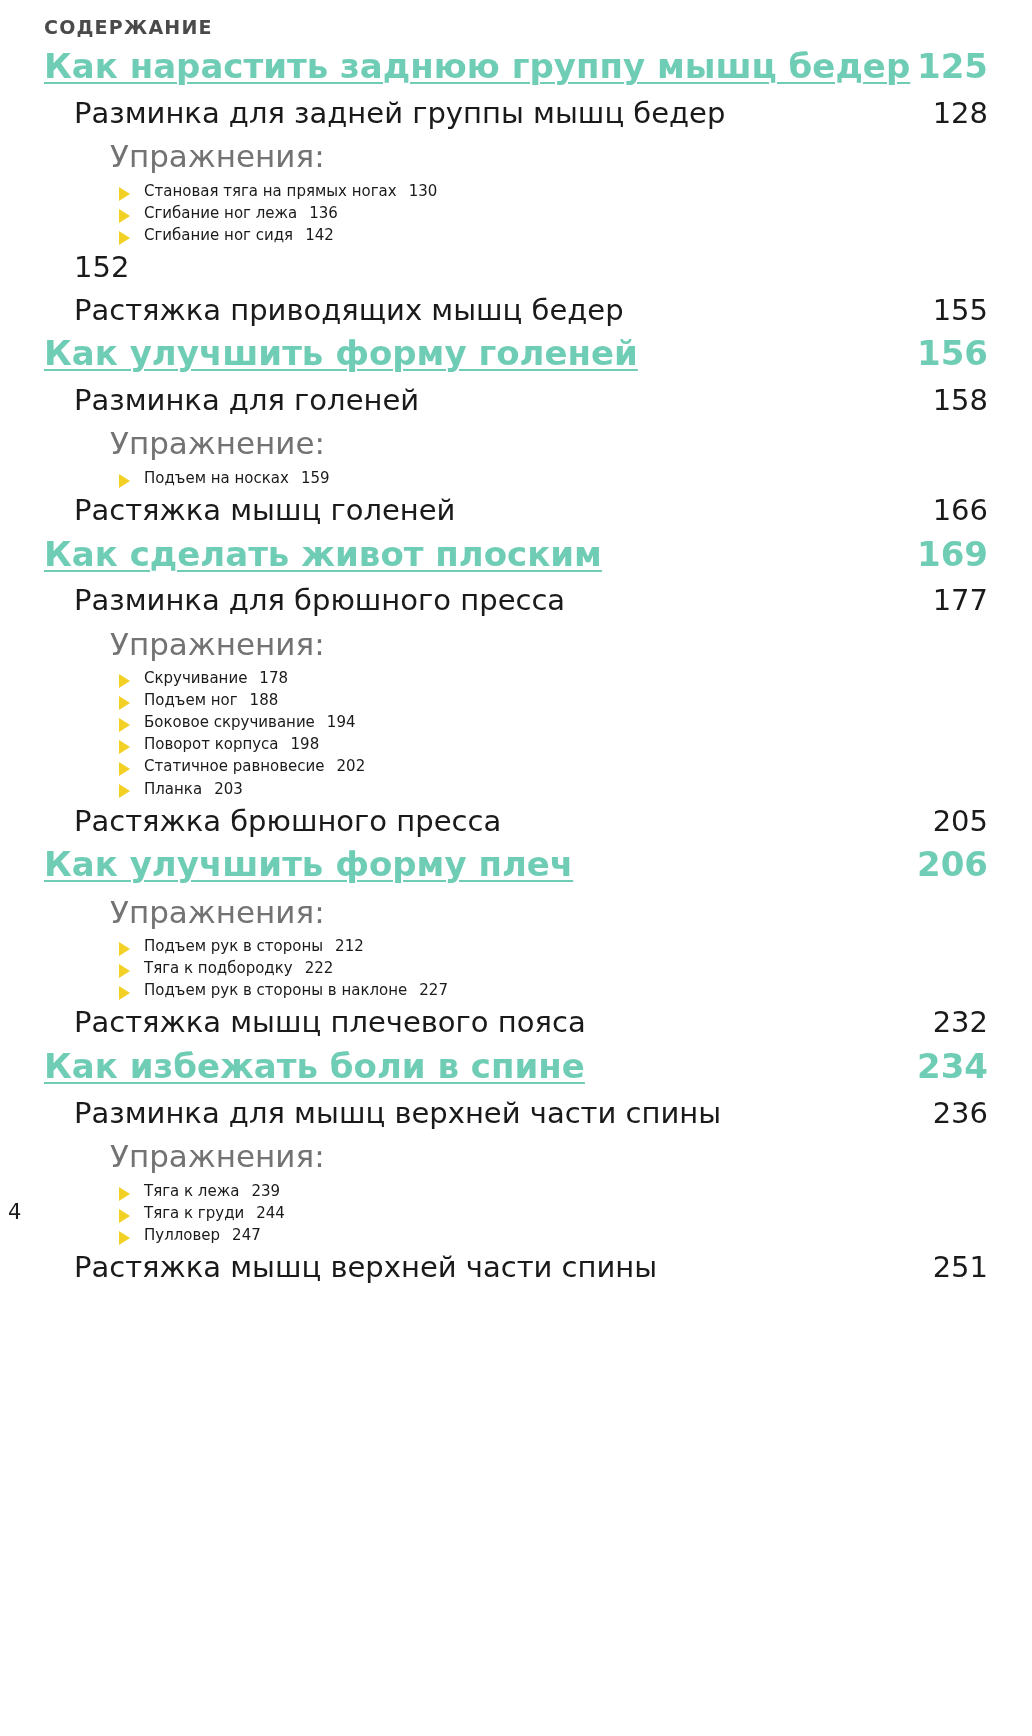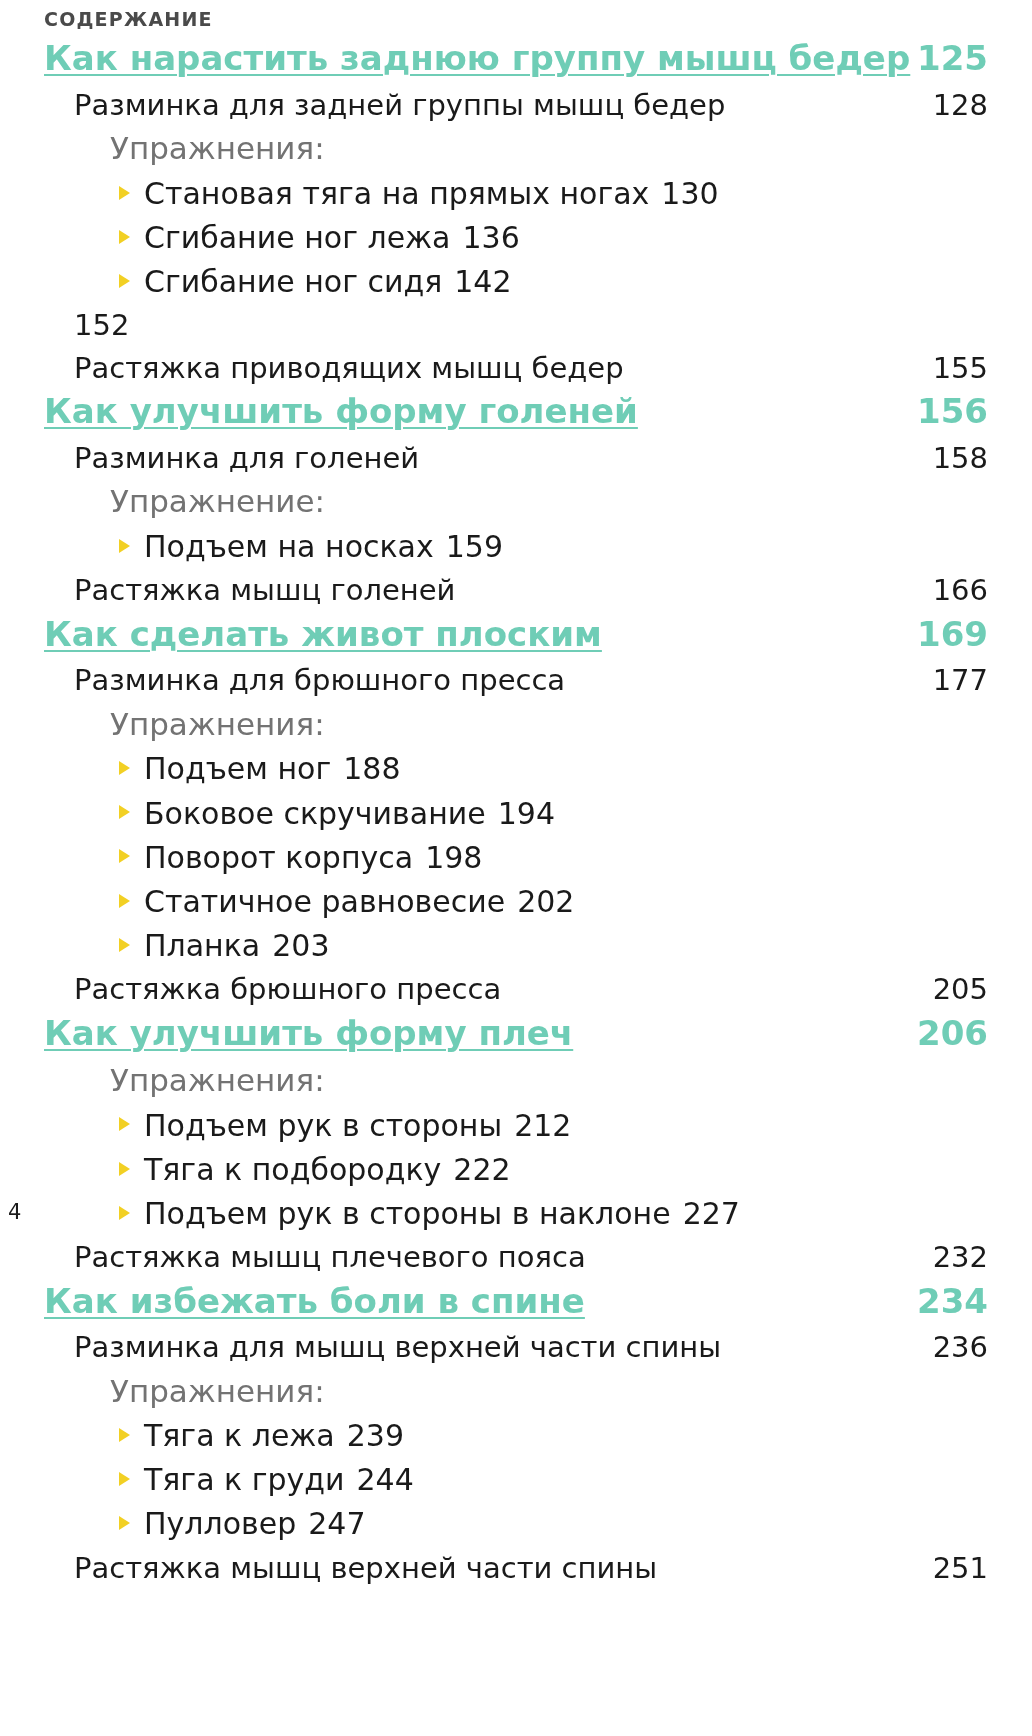--- a/index.html
+++ b/index.html
@@ -13,21 +13,21 @@
     font-family: "DejaVu Sans", "Liberation Sans", sans-serif;
     color: #1a1a1a;
     position: relative;
     overflow: hidden;
   }
   .page {
     position: relative;
     width: 1032px;
     height: 1232px;
     box-sizing: border-box;
-    padding: 8px 44px 0 44px;
+    padding: 16px 44px 0 44px;
   }
   .running-head {
     font-size: 19px;
     letter-spacing: 1.2px;
     font-weight: 700;
     color: #4a4a4a;
     text-transform: uppercase;
     margin: 0 0 6px 0;
     font-family: "DejaVu Sans", "Liberation Sans", sans-serif;
   }
@@ -79,21 +79,21 @@
   }
   
   .sublabel {
     font-size: 31px;
     line-height: 1.47;
     color: #737373;
     padding-left: 66px;
   }
   
   .bullet {
-    font-size: 30px;
+    font-size: 15px;
     line-height: 1.47;
     color: #1a1a1a;
     padding-left: 100px;
     position: relative;
     white-space: nowrap;
   }
   .bullet .tri {
     position: absolute;
     left: 75px;
     top: 0.46em;
@@ -160,20 +160,21 @@
       <div class="section">
         <div class="chapter">
           <span class="ch-title">Как сделать живот плоским</span>
           <span class="ch-page">169</span>
         </div>
         <div class="entry">
           <span class="e-title">Разминка для брюшного пресса</span>
           <span class="e-page">177</span>
         </div>
         <div class="sublabel">Упражнения:</div>
+        <div class="bullet"><span class="tri"></span><span>Скручивание</span><span class="b-page">178</span></div>
         <div class="bullet"><span class="tri"></span><span>Подъем ног</span><span class="b-page">188</span></div>
         <div class="bullet"><span class="tri"></span><span>Боковое скручивание</span><span class="b-page">194</span></div>
         <div class="bullet"><span class="tri"></span><span>Поворот корпуса</span><span class="b-page">198</span></div>
         <div class="bullet"><span class="tri"></span><span>Статичное равновесие</span><span class="b-page">202</span></div>
         <div class="bullet"><span class="tri"></span><span>Планка</span><span class="b-page">203</span></div>
         <div class="entry">
           <span class="e-title">Растяжка брюшного пресса</span>
           <span class="e-page">205</span>
         </div>
       </div>

